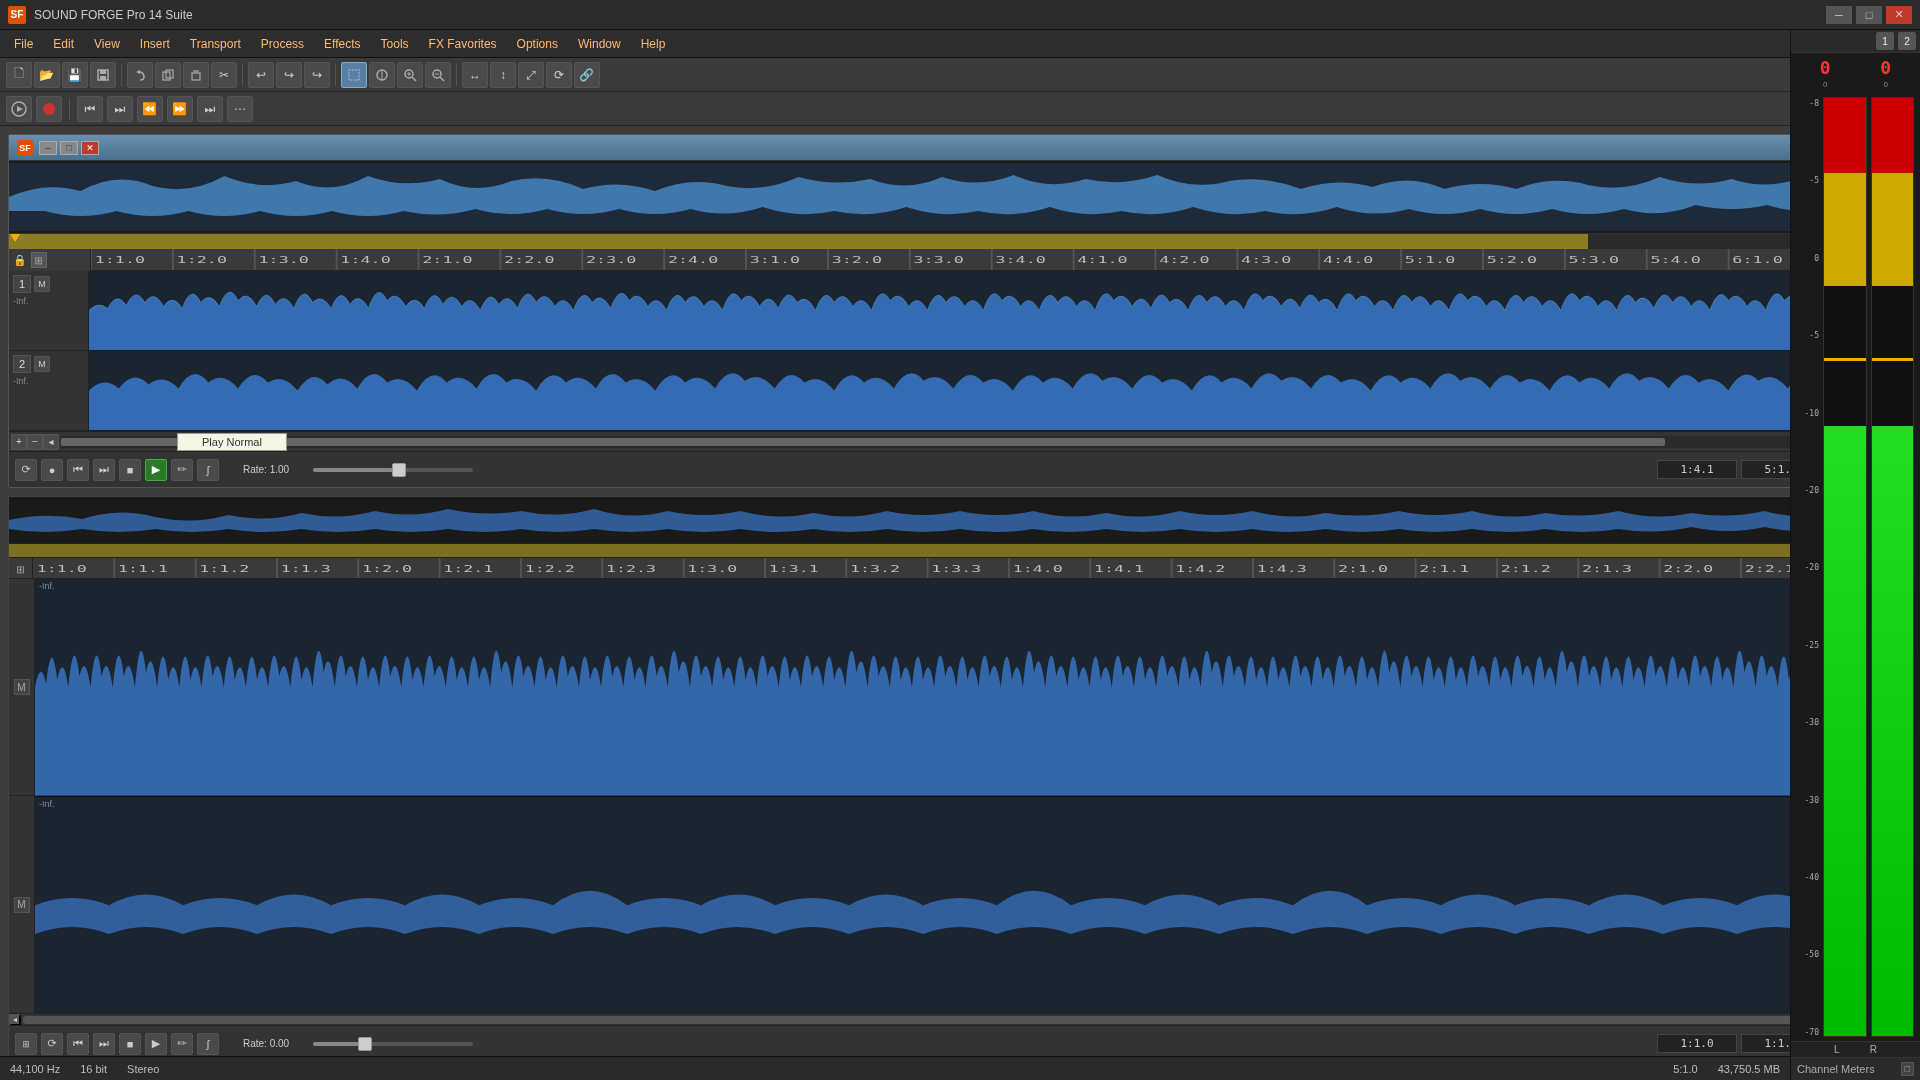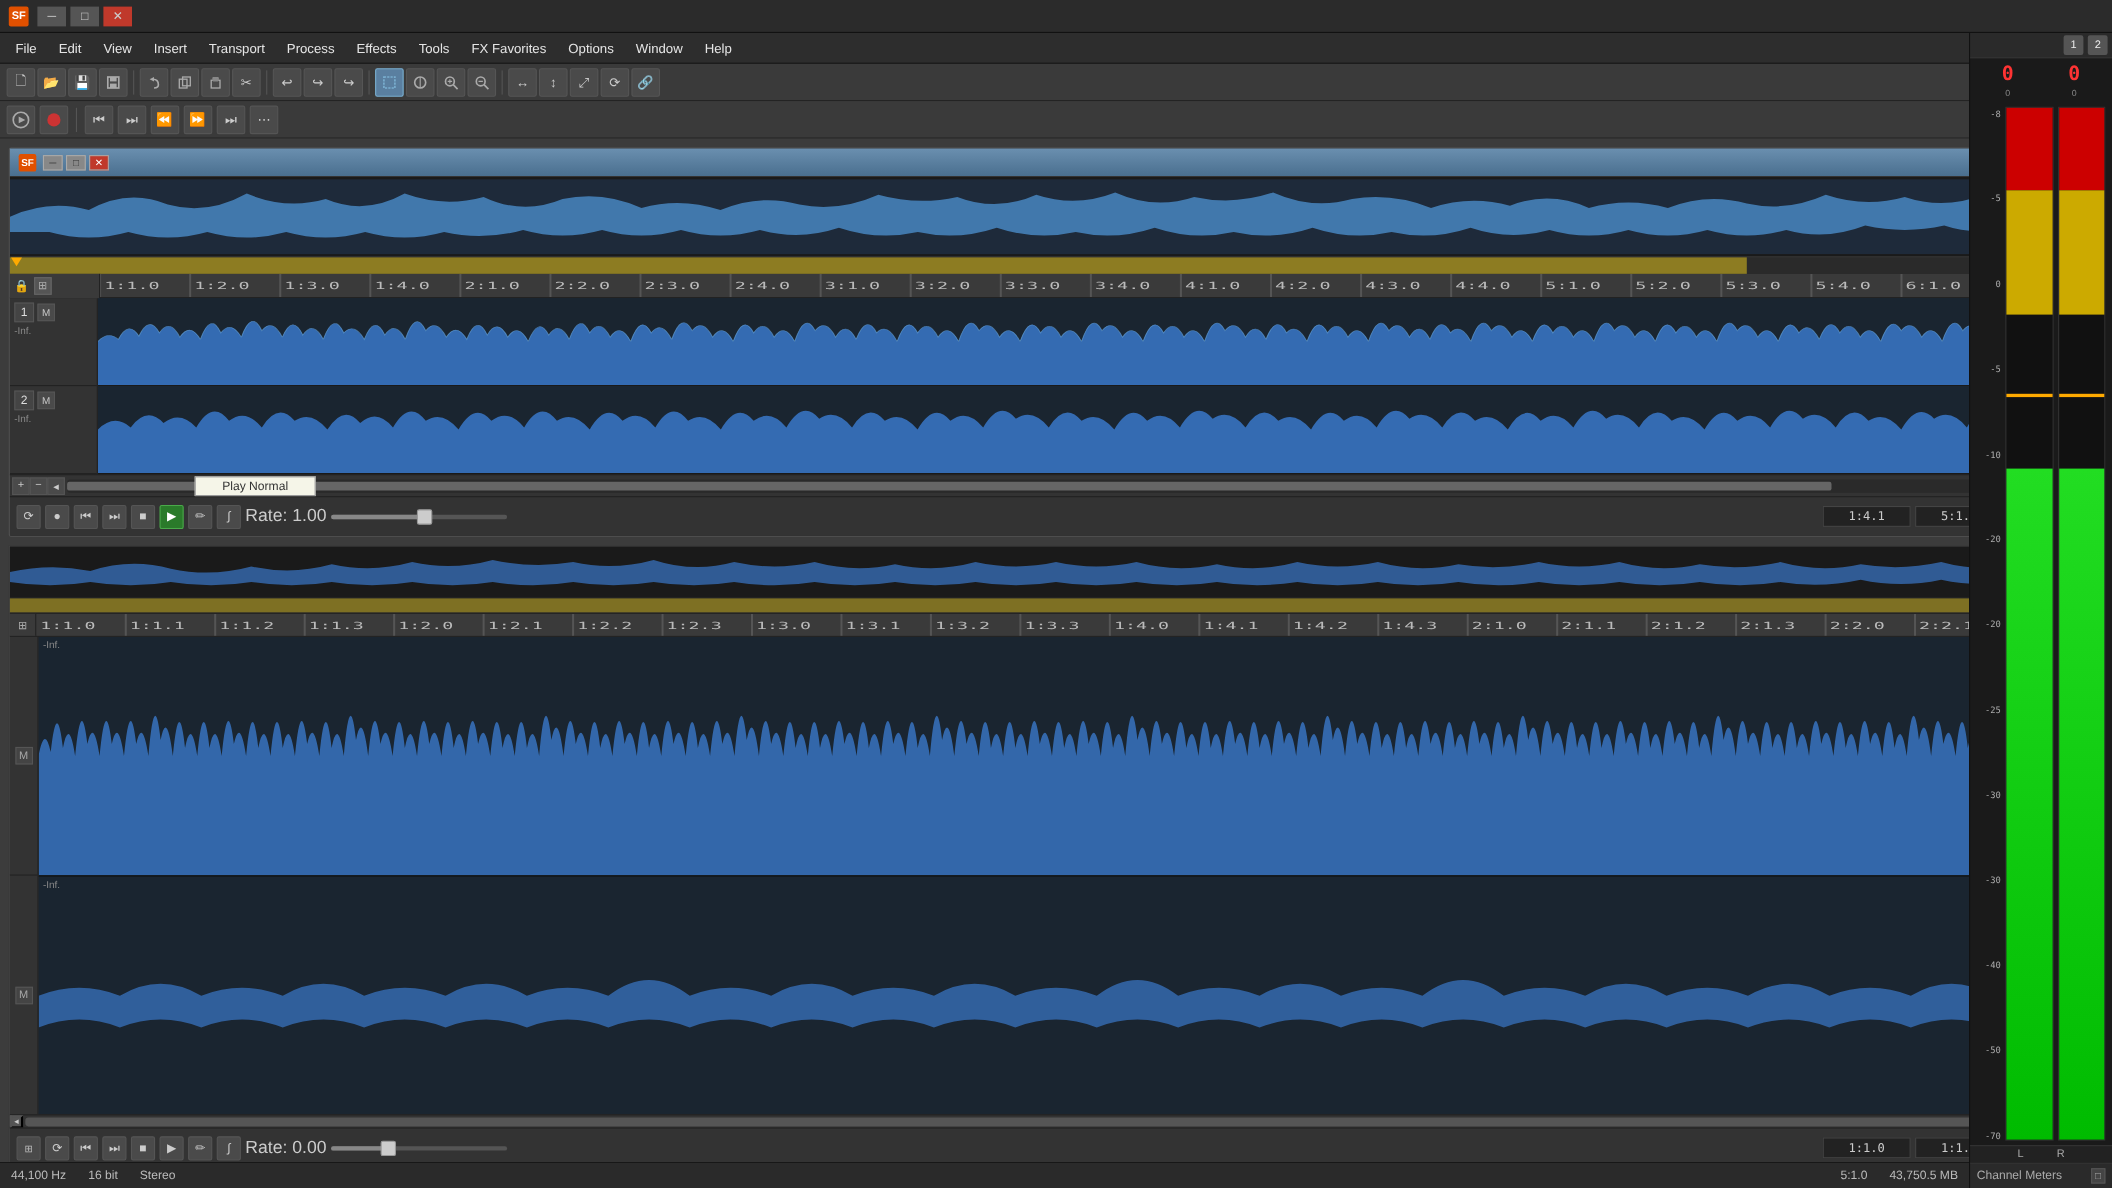--- a/index.html
+++ b/index.html
@@ -55,21 +55,21 @@
       background: #2d2d2d;
       height: 28px;
       display: flex;
       align-items: center;
       padding: 0 4px;
       border-bottom: 1px solid #111;
     }
     .menu-item {
       padding: 4px 10px;
       cursor: pointer;
-      color: #e5e5e5;
+      color: #fdba74;
       font-size: 12px;
       border-radius: 2px;
     }
 
     
     #toolbar-1 {
       background: #3a3a3a;
       height: 34px;
       display: flex;
       align-items: center;
@@ -271,22 +271,22 @@
       display: flex; align-items: center; justify-content: center;
       border-radius: 2px;
     }
     .trans-btn.play-active {
       background: #2a7a2a;
       border-color: #4aaa4a;
       color: white;
     }
     .rate-label {
       color: #ccc;
-      font-size: 16px;
-      margin: 0 0;
+      font-size: 10px;
+      margin: 0 20px;
     }
     .rate-slider-container {
       display: flex; align-items: center; gap: 4px;
       flex: 1;
     }
     .rate-slider {
       width: 160px;
       height: 4px;
       background: #555;
       position: relative;
@@ -410,20 +410,21 @@
       cursor: pointer;
     }
   </style>
 </head>
 <body>
 
 <div id="title-bar">
   <div class="app-icon">
     <span>SF</span>
   </div>
+  <span class="title-text">SOUND FORGE Pro 14 Suite</span>
   <div class="window-controls">
     <button class="win-btn">─</button>
     <button class="win-btn">□</button>
     <button class="win-btn close">✕</button>
   </div>
 </div>
 
 <div id="menu-bar">
   <span class="menu-item">File</span>
   <span class="menu-item">Edit</span>

